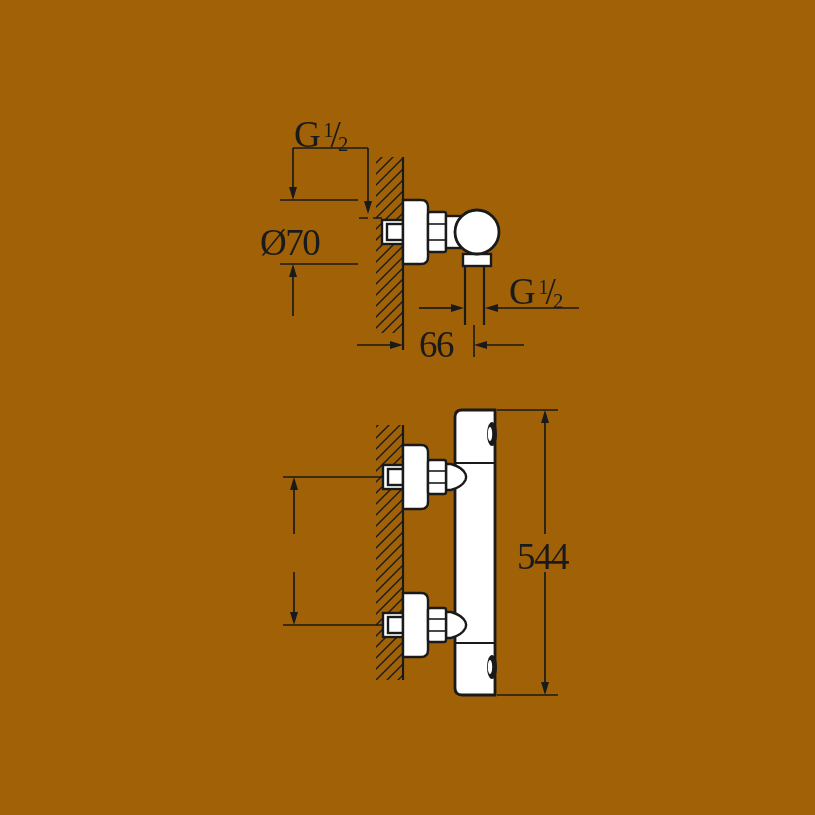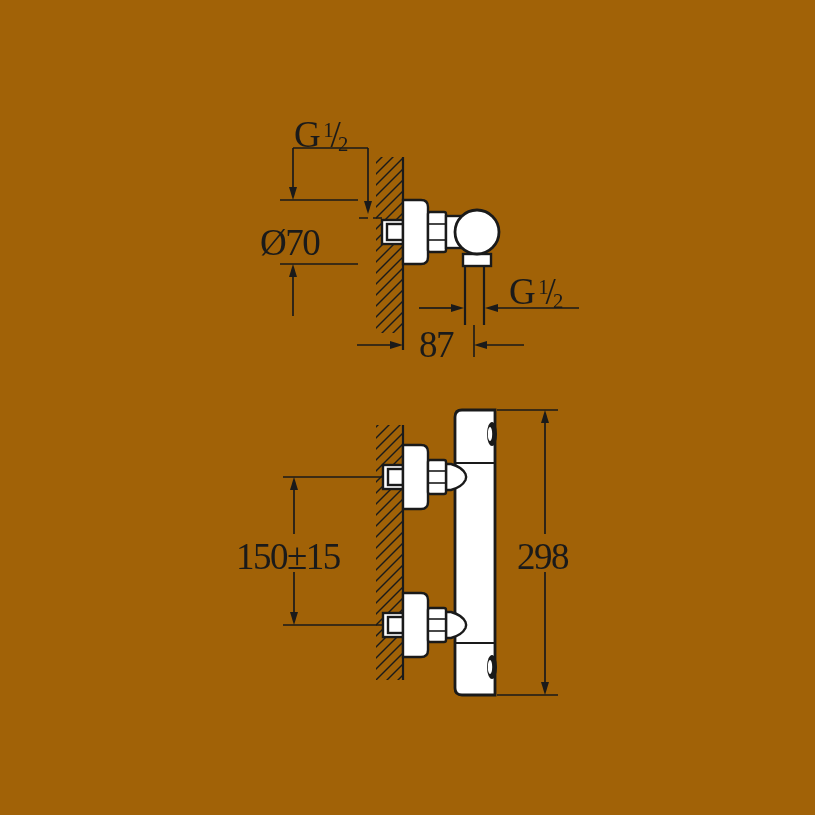--- a/index.html
+++ b/index.html
@@ -173,19 +173,18 @@
   <div class="dim-label" style="left:294px; top:116px;">
     <span class="pfx">G</span><sup>1</sup><span class="slash">/</span><sub>2</sub>
   </div>
 
   <div class="dim-label" style="left:260px; top:217px;margin-top:7px;">Ø70</div>
 
   <div class="dim-label" style="left:509px; top:273px;">
     <span class="pfx">G</span><sup>1</sup><span class="slash">/</span><sub>2</sub>
   </div>
 
-  <div class="dim-label" style="left:419px; top:326px;">87</div>
+  <div class="dim-label" style="left:419px; top:326px;">66</div>
 
-  <div class="dim-label" style="left:236px; top:538px;">150±15</div>
 
-  <div class="dim-label" style="left:517px; top:538px;">298</div>
+  <div class="dim-label" style="left:517px; top:538px;">544</div>
 
 </div>
 
 </body></html>

